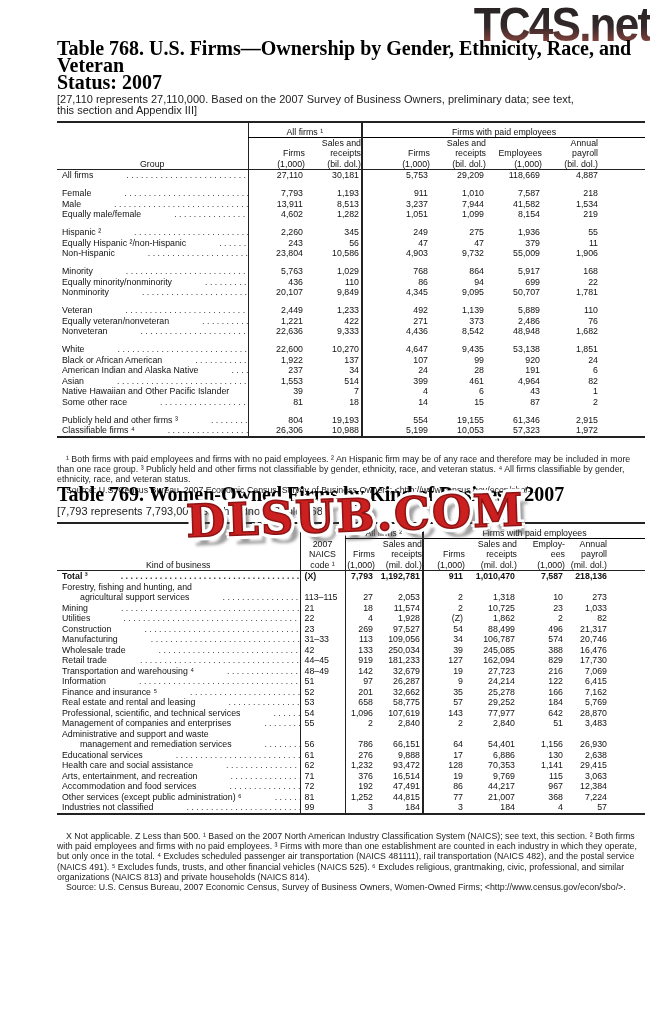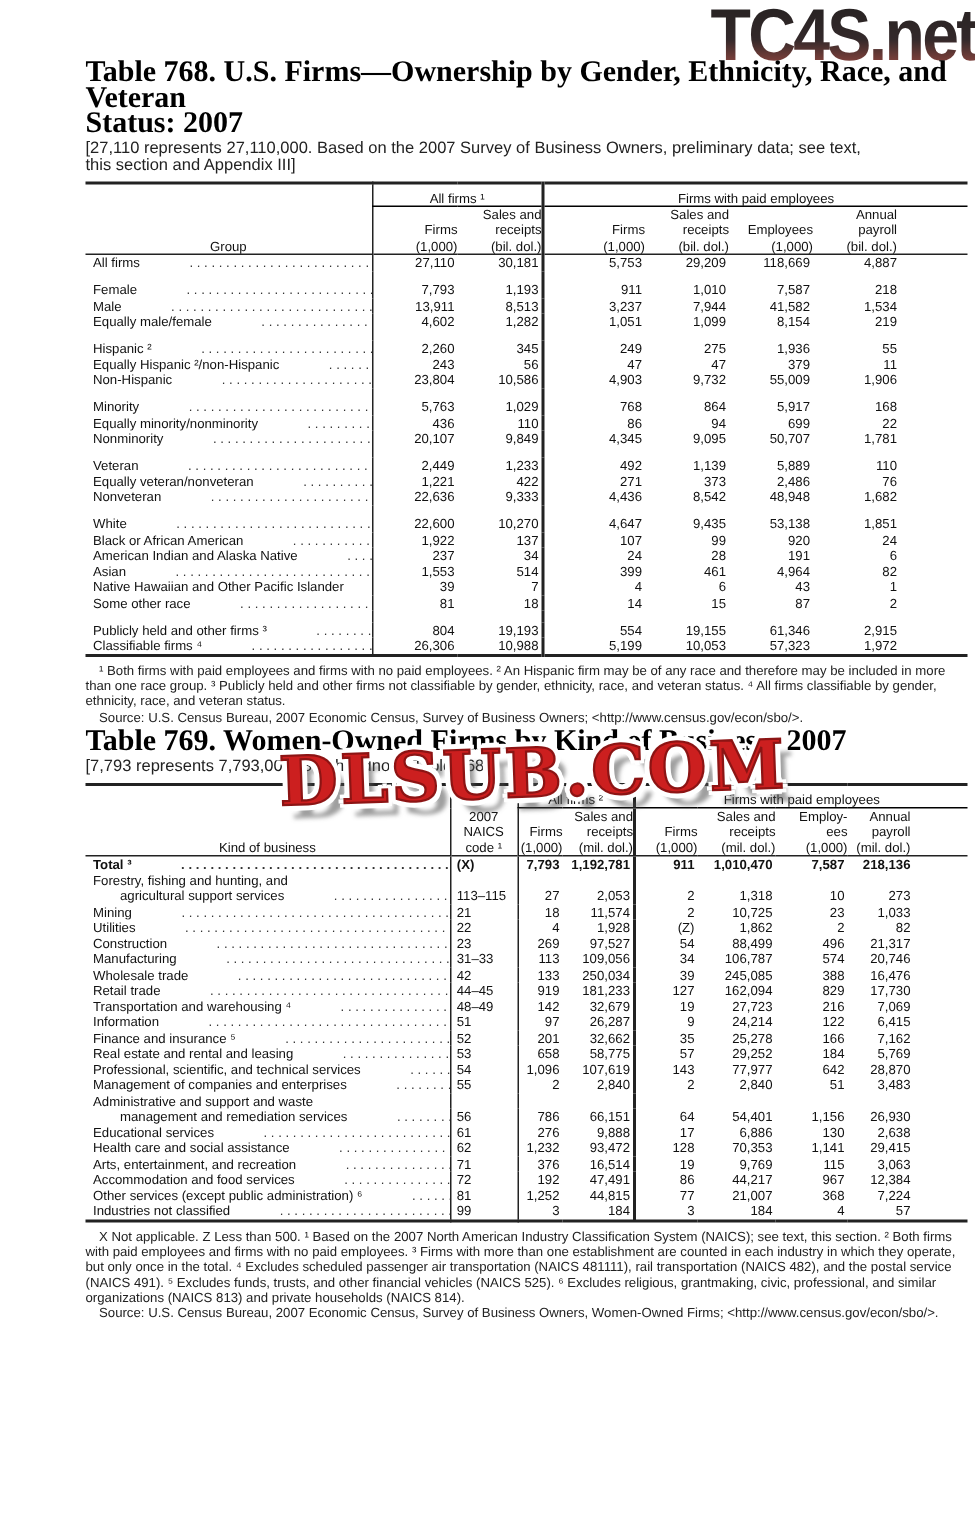--- a/index.html
+++ b/index.html
@@ -41,21 +41,21 @@
   }
   
   .sec { position:absolute; left:57px; width:588px; z-index:2; }
   .sec768 { top:40px; }
   .sec769 { top:486px; }
   .ttl {
     font-family:"Liberation Serif", serif; font-weight:bold;
     font-size:20px; line-height:17px; white-space:pre-line; color:#000;
   }
   .note { font-size:11px; line-height:11px; margin-top:3px; width:524px; color:#222; }
-  .fn { font-size:8.8px; line-height:10.3px; margin-top:4px; color:#222; }
+  .fn { font-size:8.8px; line-height:10.3px; margin-top:16px; color:#222; }
   .fn p { margin:0; text-indent:9px; }
   
   table.dt {
     border-collapse:collapse; table-layout:fixed; width:588px;
     margin-top:5px; font-size:8.8px; line-height:10.4px; color:#111;
     border-top:2px solid #222; border-bottom:2px solid #222;
   }
   table.dt thead th {
     font-weight:normal; padding:0; vertical-align:bottom; white-space:pre-line;
   }

